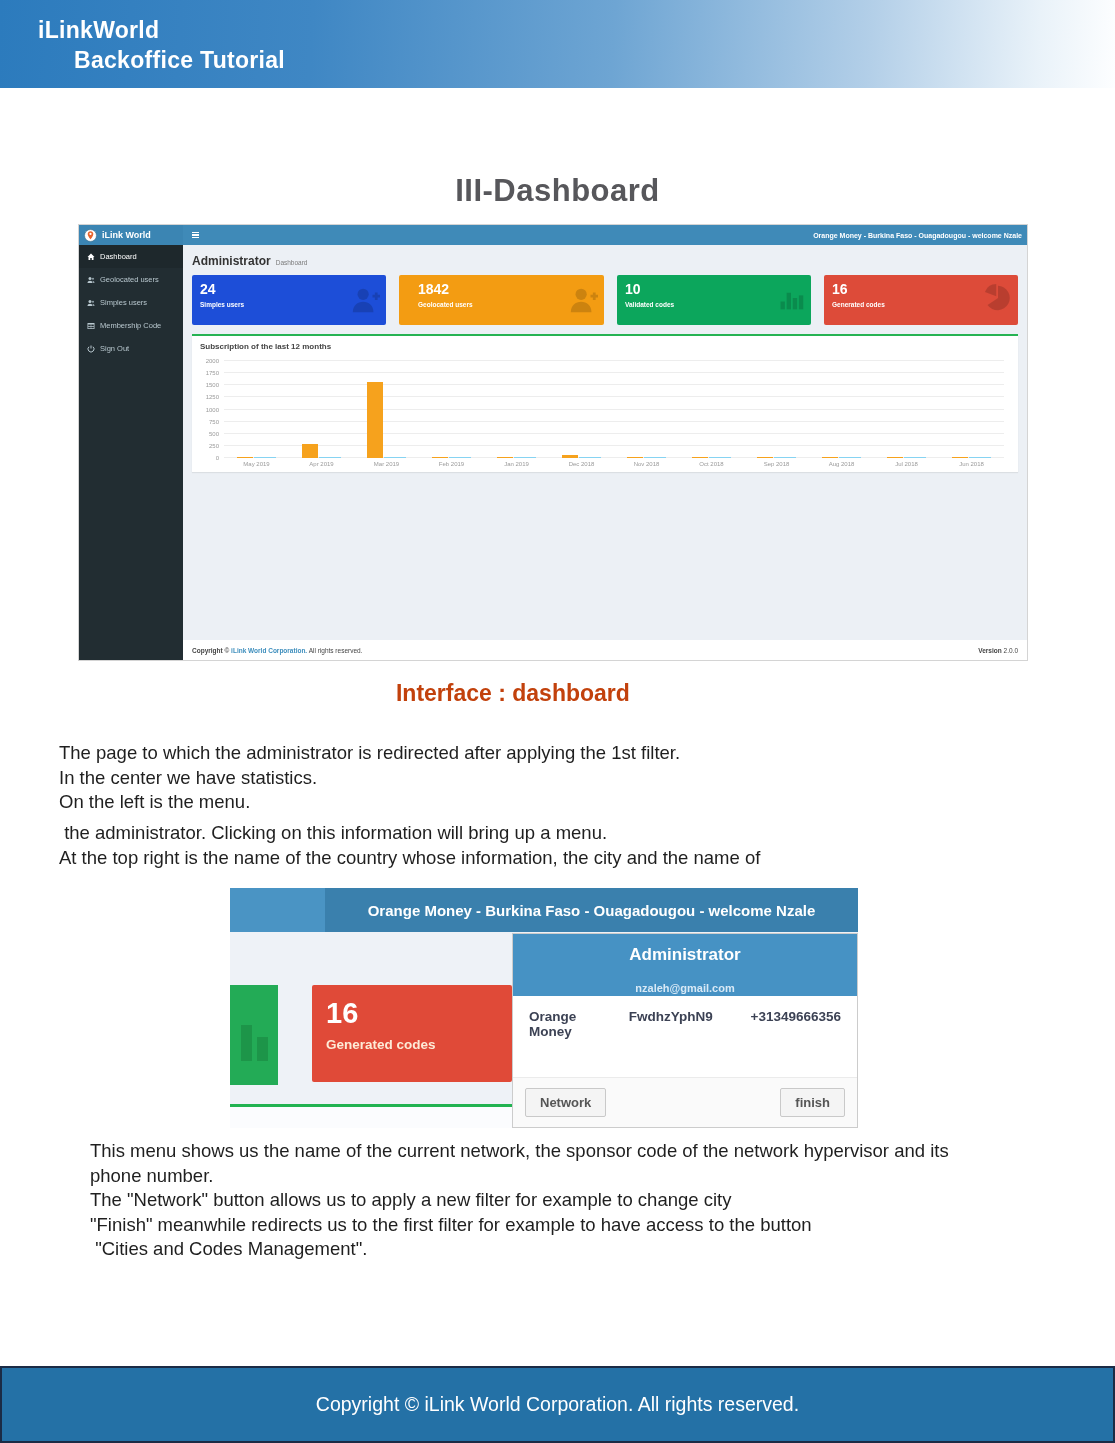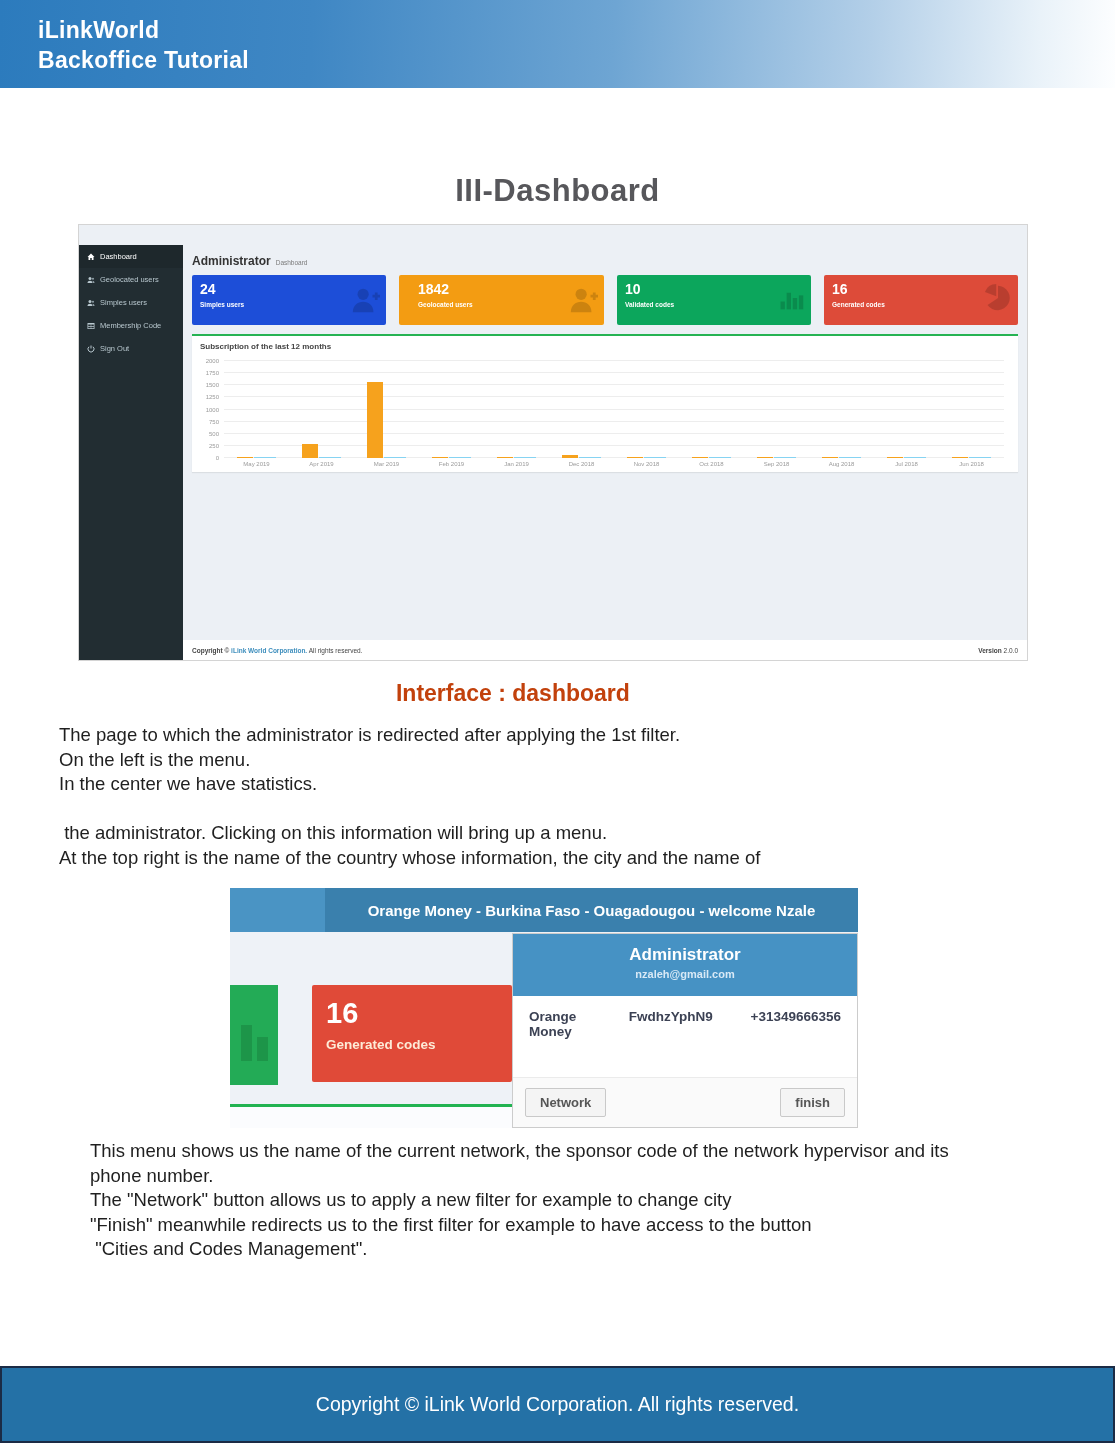--- a/index.html
+++ b/index.html
@@ -3,21 +3,21 @@
 <meta charset="utf-8">
 <style>
   * { margin:0; padding:0; box-sizing:border-box; }
   html,body { width:1115px; height:1443px; background:#ffffff; font-family:"Liberation Sans", sans-serif; position:relative; overflow:hidden; }
 
   
   .banner { position:absolute; top:0; left:0; width:1115px; height:88px;
     background:linear-gradient(93deg,#2c7bbd 0%,#3f87c4 28%,#6ea5d3 55%,#b3cfe8 78%,#e9f2f9 93%,#fdfeff 100%);
     color:#fff; padding:17px 0 0 38px; }
   .banner .l1 { font-size:23px; font-weight:bold; letter-spacing:.3px; }
-  .banner .l2 { font-size:23px; font-weight:bold; margin-top:3px; letter-spacing:.3px; }
+  .banner .l2 { font-size:23px; font-weight:bold; margin-top:3px; letter-spacing:.3px;margin-left:36px; }
 
   .section-title { position:absolute; top:173px; left:0; width:100%; text-align:center;
     font-size:31px; font-weight:bold; color:#57575b; letter-spacing:.5px; }
 
   
   .dash { position:absolute; top:224px; left:78px; width:950px; height:437px;
     border:1px solid #d4d4d4; background:#ecf0f5; }
   .dash-nav { display:flex; height:20px; background:#3f8ab8; align-items:center; }
   .dash-logo { width:104px; height:100%; background:#3b85b3; display:flex; align-items:center; padding-left:5px; gap:5px; }
   .dash-brand { color:#fff; font-weight:bold; font-size:9px; }
@@ -59,21 +59,21 @@
   .dash-footer { height:20px; background:#fff; display:flex; align-items:center; justify-content:space-between;
     padding:0 9px; font-size:6.5px; color:#444; }
   .dash-footer a { color:#3c8dbc; font-weight:bold; text-decoration:none; cursor:pointer; }
   .dash-footer b { font-weight:bold; }
 
   .caption { position:absolute; top:680px; left:0; width:92%; text-align:center;
     font-size:23px; font-weight:bold; color:#c2410c; }
 
   .para { position:absolute; font-size:18.5px; line-height:24.6px; color:#1f1f1f; }
   .para div { white-space:pre-wrap; }
-  #p1 { top:723px; left:59px; }
+  #p1 { top:741px; left:59px; }
   #p2 { top:821px; left:59px; }
   #p3 { top:1139px; left:90px; }
 
   
   .shot2 { position:absolute; top:888px; left:230px; width:628px; height:240px; background:#eef2f7; }
   .shot2-nav { position:relative; height:44px; background:#4a94c4; }
   .shot2-seg { position:absolute; left:95px; right:0; top:0; bottom:0; background:#3a80ad;
     display:flex; align-items:center; justify-content:center; color:#fff; font-weight:bold; font-size:15px; cursor:pointer; }
   .mini-green { position:absolute; left:0; top:97px; width:48px; height:100px; background:#23ab56; }
   .mini-green .b1 { position:absolute; right:26px; bottom:24px; width:11px; height:36px; background:#1d9549; }
@@ -82,21 +82,21 @@
     border-radius:2px; color:#fff; padding:12px 14px; }
   .card-red .v { font-size:29px; font-weight:bold; }
   .card-red .l { font-size:13.5px; font-weight:bold; color:#fdebd7; margin-top:7px; }
   .green-line { position:absolute; left:0; top:216px; width:282px; height:3px; background:#21b351; }
   .below-line { position:absolute; left:0; top:219px; width:282px; bottom:0; background:#fbfcfe; }
 
   .panel { position:absolute; left:282px; top:45px; right:0; bottom:0; background:#fff;
     border:1px solid #cccccc; display:flex; flex-direction:column; }
   .panel-head { height:62px; background:#4692c4; text-align:center; color:#fff; flex:none; padding-top:11px; }
   .panel-head .t { font-size:17px; font-weight:bold; }
-  .panel-head .e { font-size:11px; font-weight:bold; color:#d8e9f6; margin-top:3px; }
+  .panel-head .e { font-size:11px; font-weight:bold; color:#d8e9f6; margin-top:17px; }
   .panel-body { flex:1; display:flex; justify-content:space-between; padding:13px 16px 0;
     font-size:13.5px; font-weight:bold; color:#3c4254; }
   .net-name { width:62px; }
   .panel-foot { height:50px; background:#fafafa; border-top:1px solid #ebebeb; display:flex;
     align-items:center; justify-content:space-between; padding:0 12px; flex:none; }
   .btn { background:#f4f4f4; border:1px solid #c9c9c9; border-radius:2px; padding:6px 14px;
     font-size:13px; font-weight:bold; color:#555; cursor:pointer; font-family:"Liberation Sans",sans-serif; }
 
   .page-footer { position:absolute; left:0; top:1366px; width:1115px; height:77px; background:#2471a6;
     border:2px solid #1b2b45; display:flex; align-items:center; justify-content:center;
@@ -106,20 +106,36 @@
 <body>
 
 <header class="banner">
   <div class="l1">iLinkWorld</div>
   <div class="l2">Backoffice Tutorial</div>
 </header>
 
 <h1 class="section-title">III-Dashboard</h1>
 
 <div class="dash">
+  <div class="dash-nav">
+    <div class="dash-logo">
+      <svg width="13" height="13" viewBox="0 0 24 24">
+        <circle cx="12" cy="12" r="11" fill="#ffffff" stroke="#39677f" stroke-width="1"></circle>
+        <path d="M12 4c-3 0-5.2 2.2-5.2 5 0 3.8 5.2 10 5.2 10s5.2-6.2 5.2-10c0-2.8-2.2-5-5.2-5z" fill="#e8642c"></path>
+        <circle cx="12" cy="9" r="2" fill="#ffffff"></circle>
+      </svg>
+      <span class="dash-brand">iLink World</span>
+    </div>
+    <div class="hamburger">
+        <span></span>
+        <span></span>
+        <span></span>
+      </div>
+    <div class="dash-usermenu">Orange Money - Burkina Faso - Ouagadougou - welcome Nzale</div>
+  </div>
 
   <div class="dash-sidebar">
     <div class="side-item active">
       <svg width="8" height="8" viewBox="0 0 16 16">
           <path d="M8 1 L15 8 H13 V14 H9.5 V10 H6.5 V14 H3 V8 H1 Z" fill="#ffffff"></path>
         </svg>
       <span>Dashboard</span>
     </div>
     <div class="side-item">
       <svg width="8" height="8" viewBox="0 0 16 16">
@@ -306,22 +322,22 @@
         <b>Version</b><span> 2.0.0</span>
       </span>
     </div>
   </div>
 </div>
 
 <h2 class="caption">Interface : dashboard</h2>
 
 <div class="para" id="p1">
   <div>The page to which the administrator is redirected after applying the 1st filter.</div>
+  <div>In the center we have statistics.</div>
   <div>On the left is the menu.</div>
-  <div>In the center we have statistics.</div>
 </div>
 
 <div class="para" id="p2">
   <div> the administrator. Clicking on this information will bring up a menu.</div>
   <div>At the top right is the name of the country whose information, the city and the name of</div>
 </div>
 
 <div class="shot2">
   <div class="shot2-nav">
     <div class="shot2-seg">Orange Money - Burkina Faso - Ouagadougou - welcome Nzale</div>

